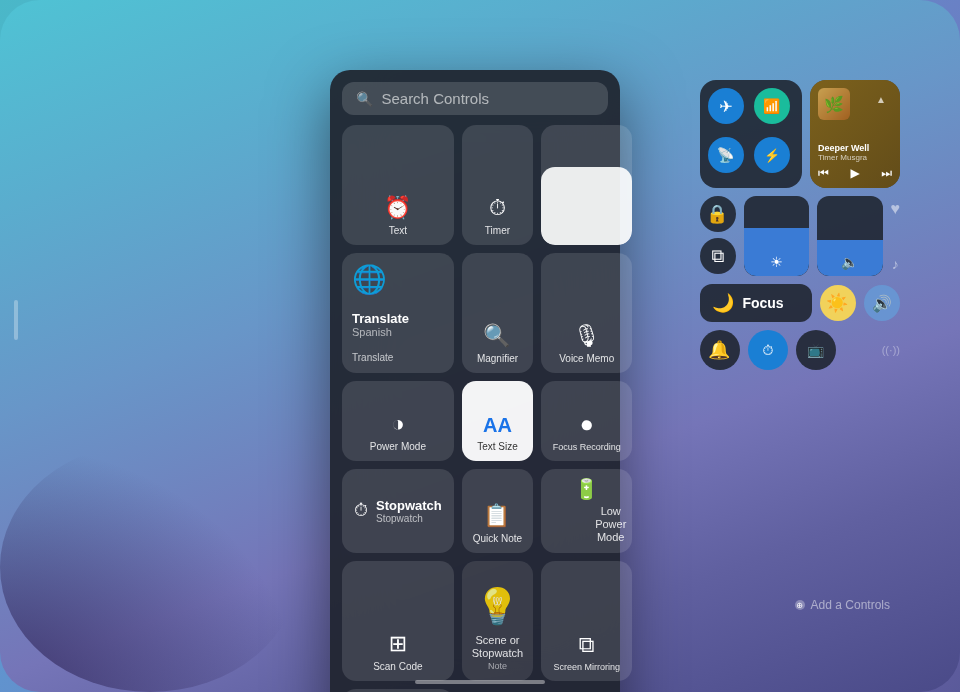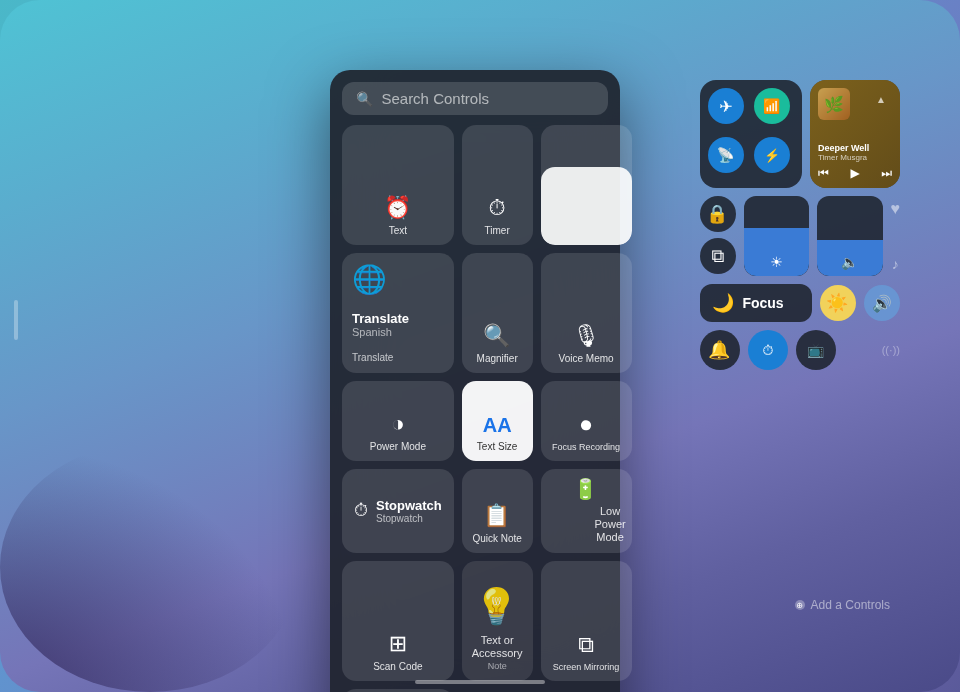--- a/index.html
+++ b/index.html
@@ -554,21 +554,21 @@
         <span class="ctrl-label" style="font-size:11px;margin-left:48px;">Low Power Mode</span>
       </div>
 
       <div class="ctrl-item">
         <span class="ctrl-icon">⊞</span>
         <span class="ctrl-label">Scan Code</span>
       </div>
 
       <div class="ctrl-item ctrl-scene" style="min-height:120px; display:flex; flex-direction:column; align-items:center; justify-content:flex-end; padding:10px;">
         <span class="scene-icon">💡</span>
-        <span class="ctrl-label" style="font-size:11px;">Text or Accessory</span>
+        <span class="ctrl-label" style="font-size:11px;">Scene or Stopwatch</span>
         <span class="ctrl-sublabel">Note</span>
       </div>
 
       <div class="ctrl-item">
         <span class="ctrl-icon">⧉</span>
         <span class="ctrl-label" style="font-size:9px;text-align:center;">Screen Mirroring</span>
       </div>
 
       <div class="ctrl-item">
         

